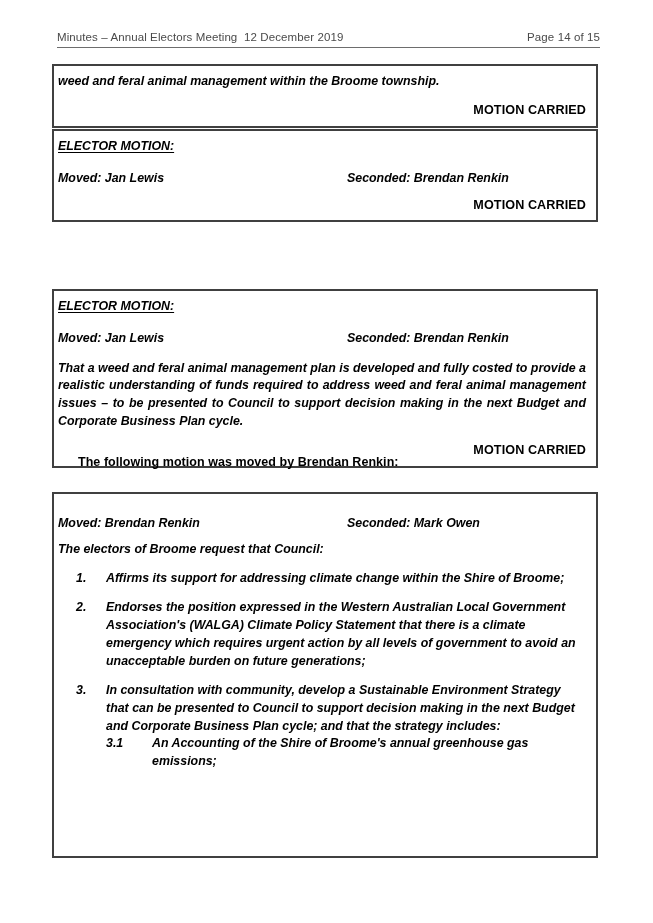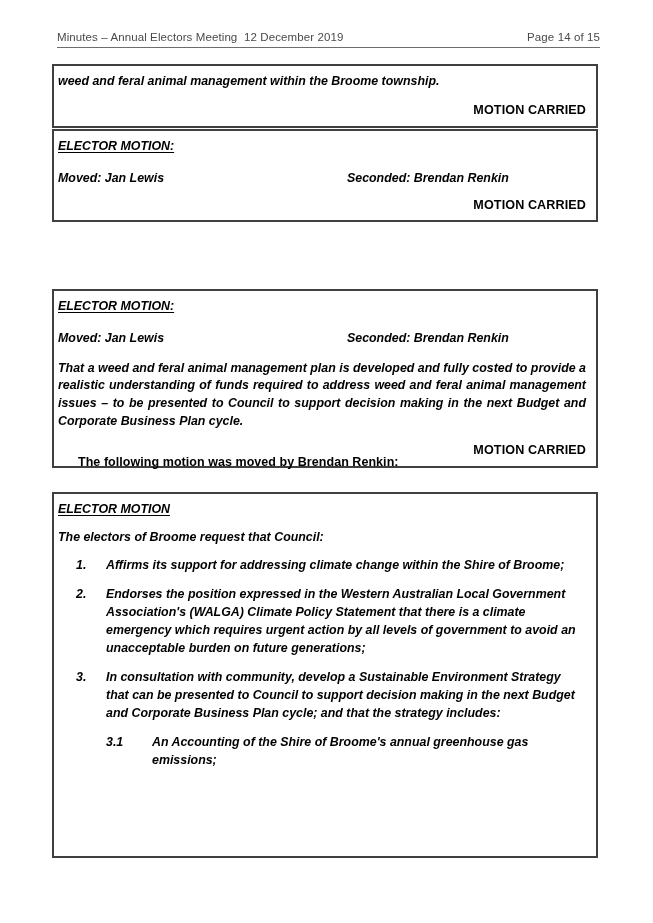--- a/index.html
+++ b/index.html
@@ -143,21 +143,20 @@
   }
 
   ol.sub-list {
     list-style: none;
     margin: 0;
     padding: 0;
   }
   ol.sub-list > li {
     position: relative;
     padding-left: 46px;
-    margin-top: 11px;
     font-style: italic;
     font-weight: bold;
     font-size: 12.4px;
     line-height: 1.45;
   }
   ol.sub-list > li .marker {
     position: absolute;
     left: 0px;
     top: 0;
     font-style: italic;
@@ -195,21 +194,24 @@
       <span>Moved: Jan Lewis</span>
       <span class="seconded">Seconded: Brendan Renkin</span>
     </div>
     <div class="body-par">That a weed and feral animal management plan is developed and fully costed to provide a realistic understanding of funds required to address weed and feral animal management issues – to be presented to Council to support decision making in the next Budget and Corporate Business Plan cycle.</div>
     <div class="carried">MOTION CARRIED</div>
   </div>
 
   <div class="lead-line">The following motion was moved by Brendan Renkin:</div>
 
   <div class="motion-box" id="box-motion-3">
-    <div class="box-title">ELECTOR MOTION</div>
+    <div class="mover-row">
+      <span>Moved: Brendan Renkin</span>
+      <span class="seconded">Seconded: Mark Owen</span>
+    </div>
     <div class="intro-line">The electors of Broome request that Council:</div>
 
     <ol class="num-list">
       <li>
         <span class="marker">1.</span>
         <span>Affirms its support for addressing climate change within the Shire of Broome;</span>
       </li>
       <li>
         <span class="marker">2.</span>
         <span>Endorses the position expressed in the Western Australian Local Government Association's (WALGA) Climate Policy Statement that there is a climate emergency which requires urgent action by all levels of government to avoid an unacceptable burden on future generations;</span>

